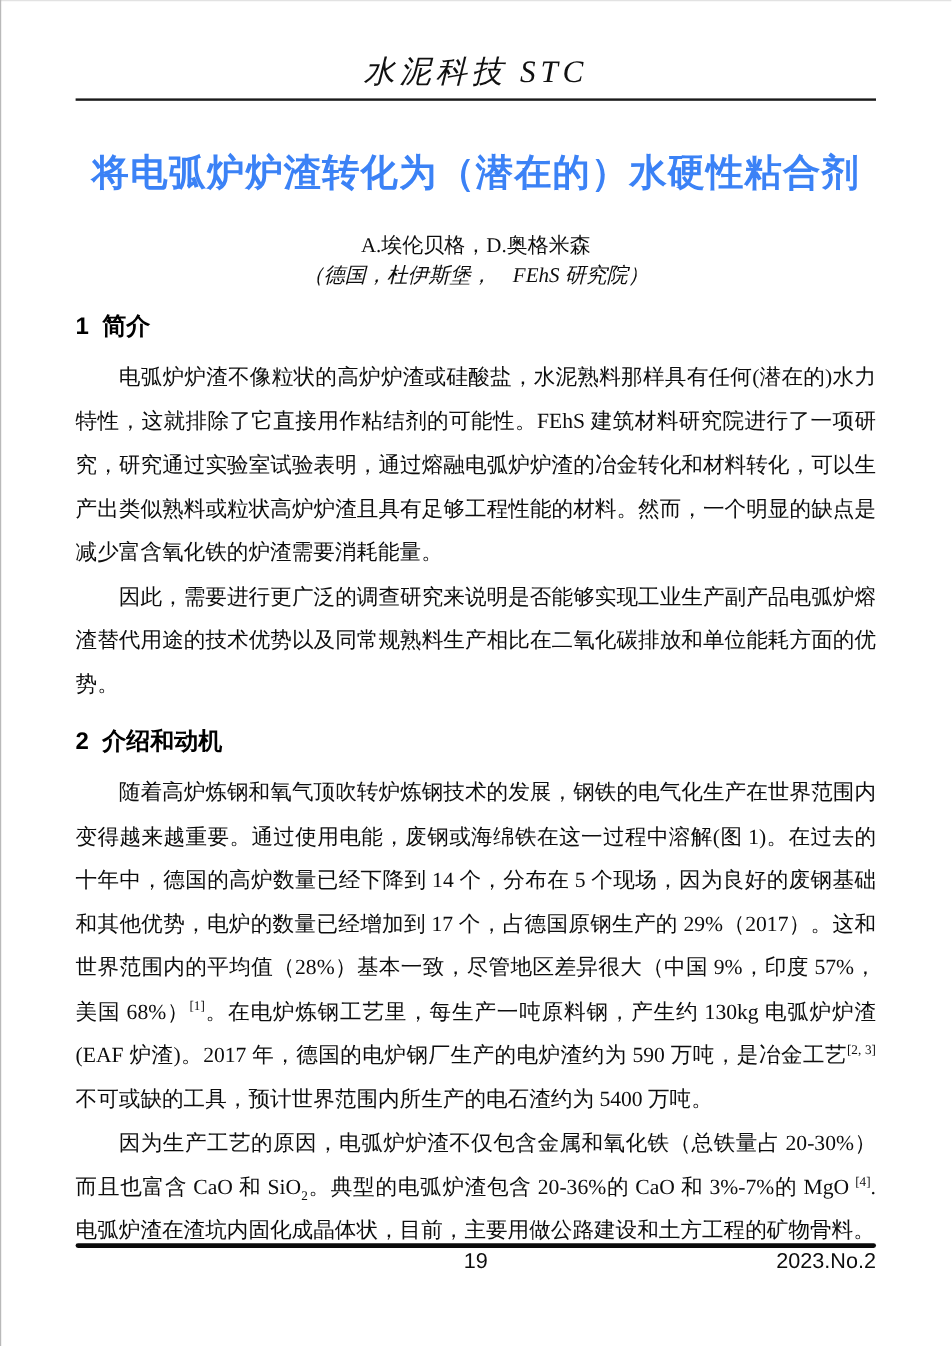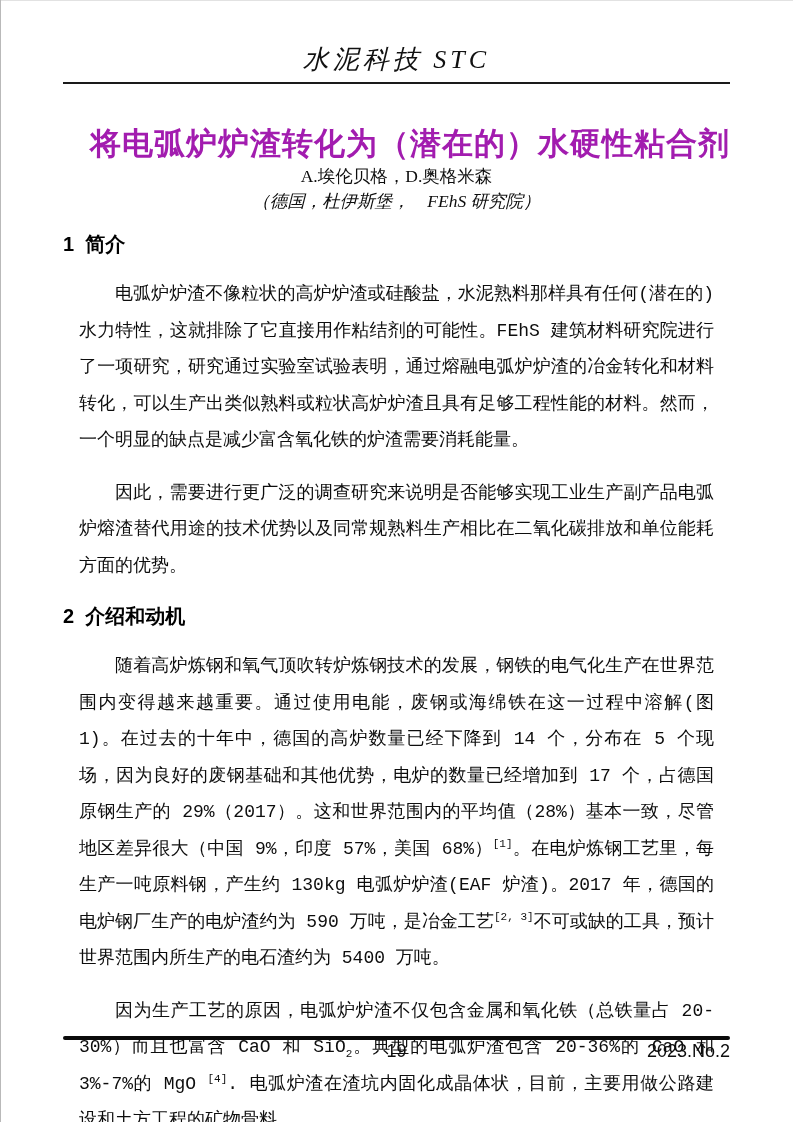--- a/index.html
+++ b/index.html
@@ -29,29 +29,30 @@
     letter-spacing: 4px;
     color: #111;
   }
   .header-rule {
     margin-top: 9px;
     border-top: 2px solid #1a1a1a;
     height: 0;
   }
   .article-title {
     margin: 40px 0 0 0;
-    text-align: right;
+    text-align: center;
     font-family: "Liberation Sans", "DejaVu Sans", sans-serif;
     font-weight: 700;
     font-size: 31px;
     line-height: 40px;
     letter-spacing: 1px;
-    color: #a21caf;
+    color: #3b82f6;
   }
   .authors {
+    margin-top: 28px;
     text-align: center;
     font-family: "Liberation Serif", "DejaVu Serif", serif;
     font-size: 17.5px;
     line-height: 24px;
   }
   .affiliation {
     text-align: center;
     font-family: "Liberation Serif", "DejaVu Serif", serif;
     font-size: 17.5px;
     line-height: 26px;
@@ -61,22 +62,22 @@
   .section-heading {
     margin: 14px 0 8px 0;
     font-family: "Liberation Sans", "DejaVu Sans", sans-serif;
     font-weight: 700;
     font-size: 20px;
     line-height: 32px;
     white-space: pre-wrap;
     color: #000;
   }
   .para {
-    margin: 16px;
-    font-family: Liberation Mono, monospace;
+    margin: 0;
+    font-family: Liberation Serif, serif;
     font-size: 18px;
     line-height: 36.5px;
     text-align: justify;
     text-indent: 2em;
     color: #0d0d0d;
   }
   .para sup {
     font-size: 11px;
     line-height: 0;
     vertical-align: super;

